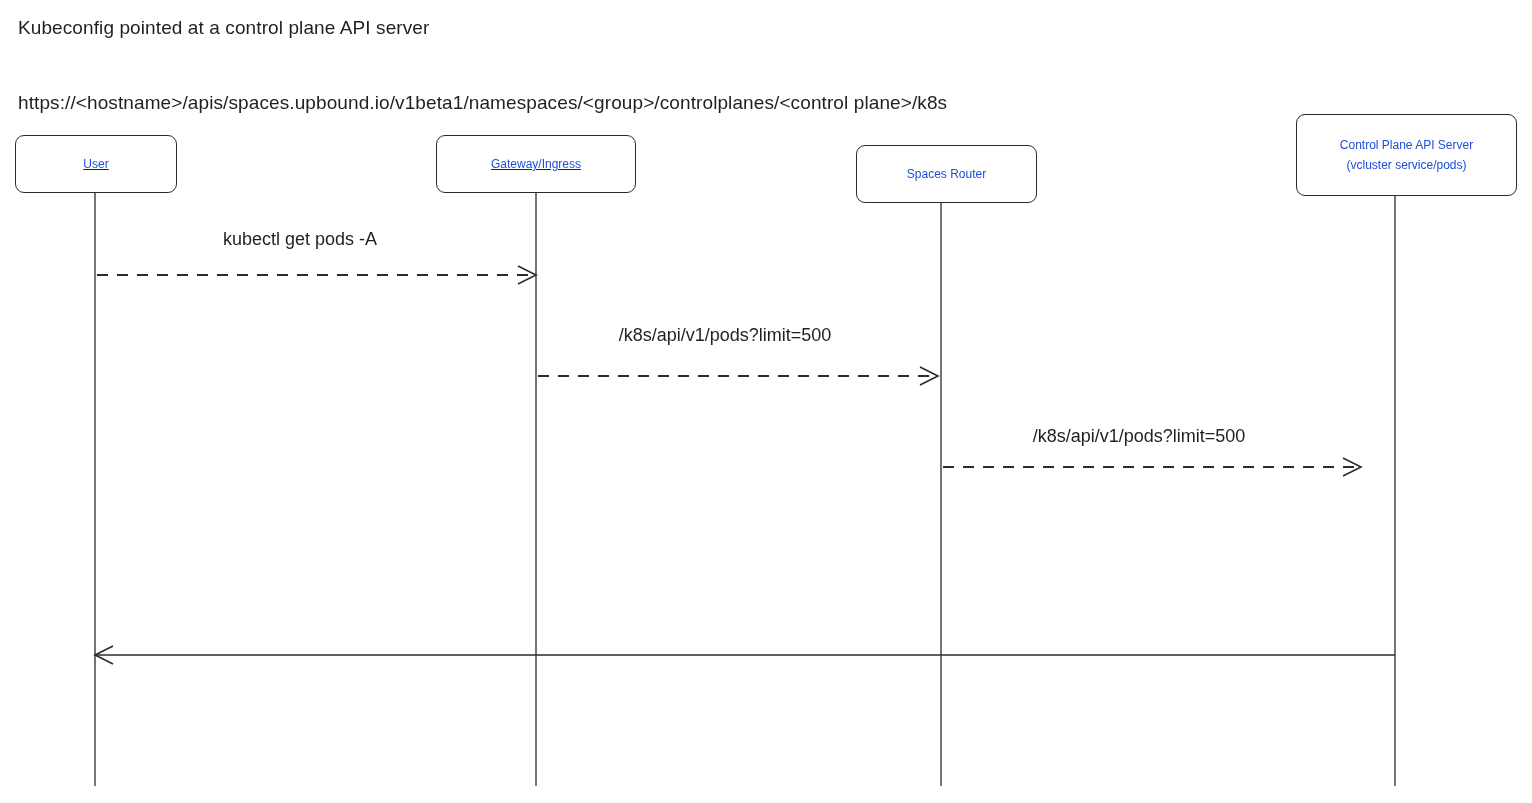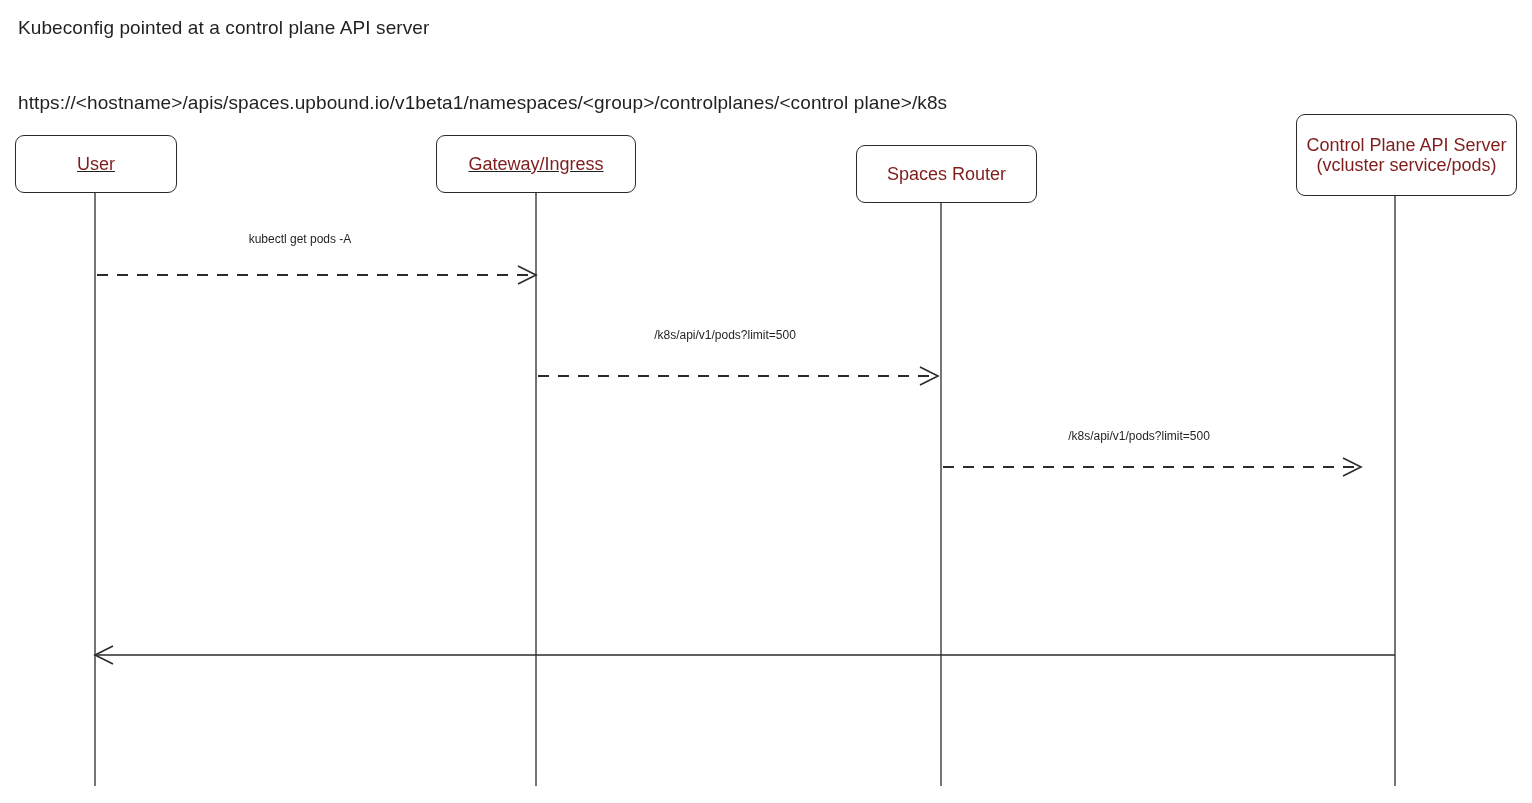--- a/index.html
+++ b/index.html
@@ -38,30 +38,30 @@
     box-sizing: border-box;
     border: 1.4px solid #2b2b2b;
     border-radius: 9px;
     background: #ffffff;
     display: flex;
     align-items: center;
     justify-content: center;
     text-align: center;
   }
   .participant-label {
-    font-size: 18px;
+    font-size: 12px;
     line-height: 20px;
-    color: #7f1d1d;
+    color: #1d4ed8;
     white-space: pre-line;
     padding: 0 6px;
   }
 
   .msg-label {
     position: absolute;
-    font-size: 12px;
+    font-size: 18px;
     line-height: 18px;
     color: #1f2020;
     white-space: nowrap;
     text-align: center;
     transform: translateX(-50%);
   }
 </style>
 </head>
 <body>
 

